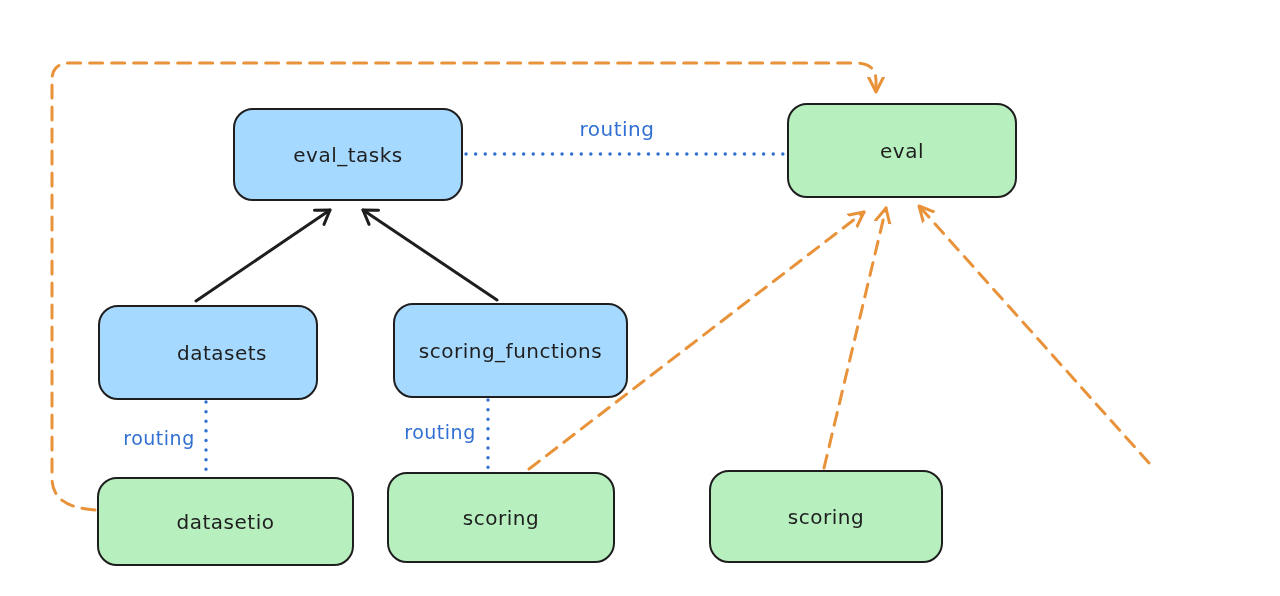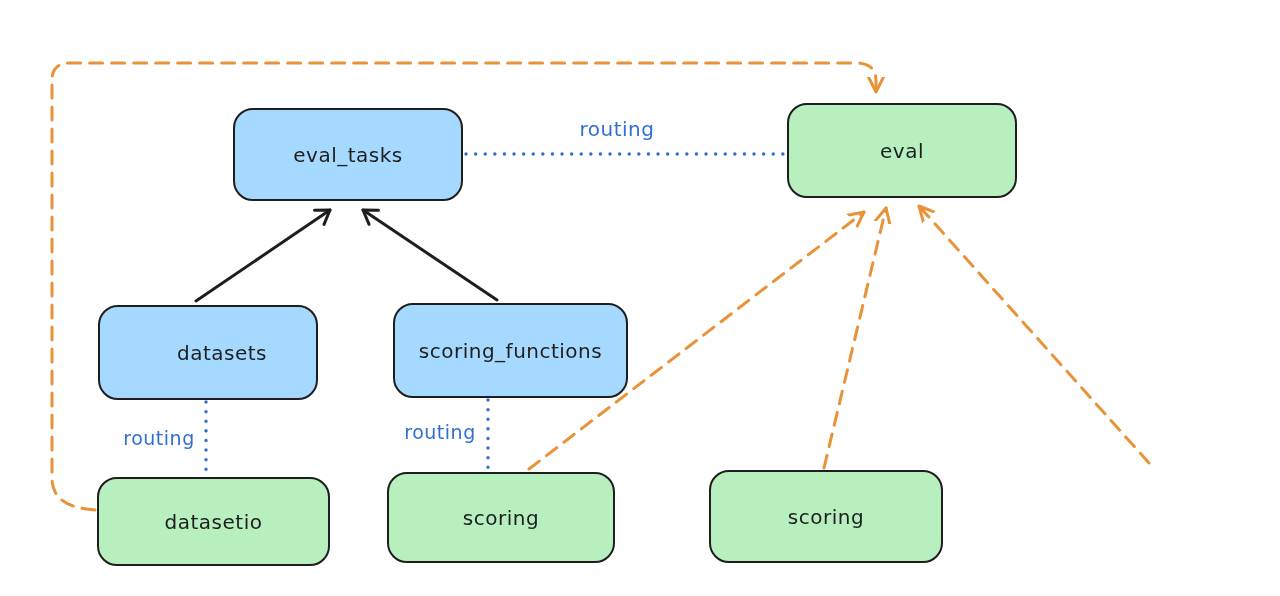--- a/index.html
+++ b/index.html
@@ -76,21 +76,21 @@
   </div>
 
   <div class="node blue" style="left:98px; top:305px; width:220px; height:95px;padding-left:28px;">
     <span>datasets</span>
   </div>
 
   <div class="node blue" style="left:380px; top:303px; width:235px; height:95px;margin-left:13px;">
     <span>scoring_functions</span>
   </div>
 
-  <div class="node green" style="left:97px; top:477px; width:233px; height:89px;">
+  <div class="node green" style="left:97px; top:477px; width:257px; height:89px;">
     <span>datasetio</span>
   </div>
 
   <div class="node green" style="left:387px; top:472px; width:228px; height:91px;">
     <span>scoring</span>
   </div>
 
   <div class="node green" style="left:709px; top:470px; width:234px; height:93px;">
     <span>scoring</span>
   </div>

